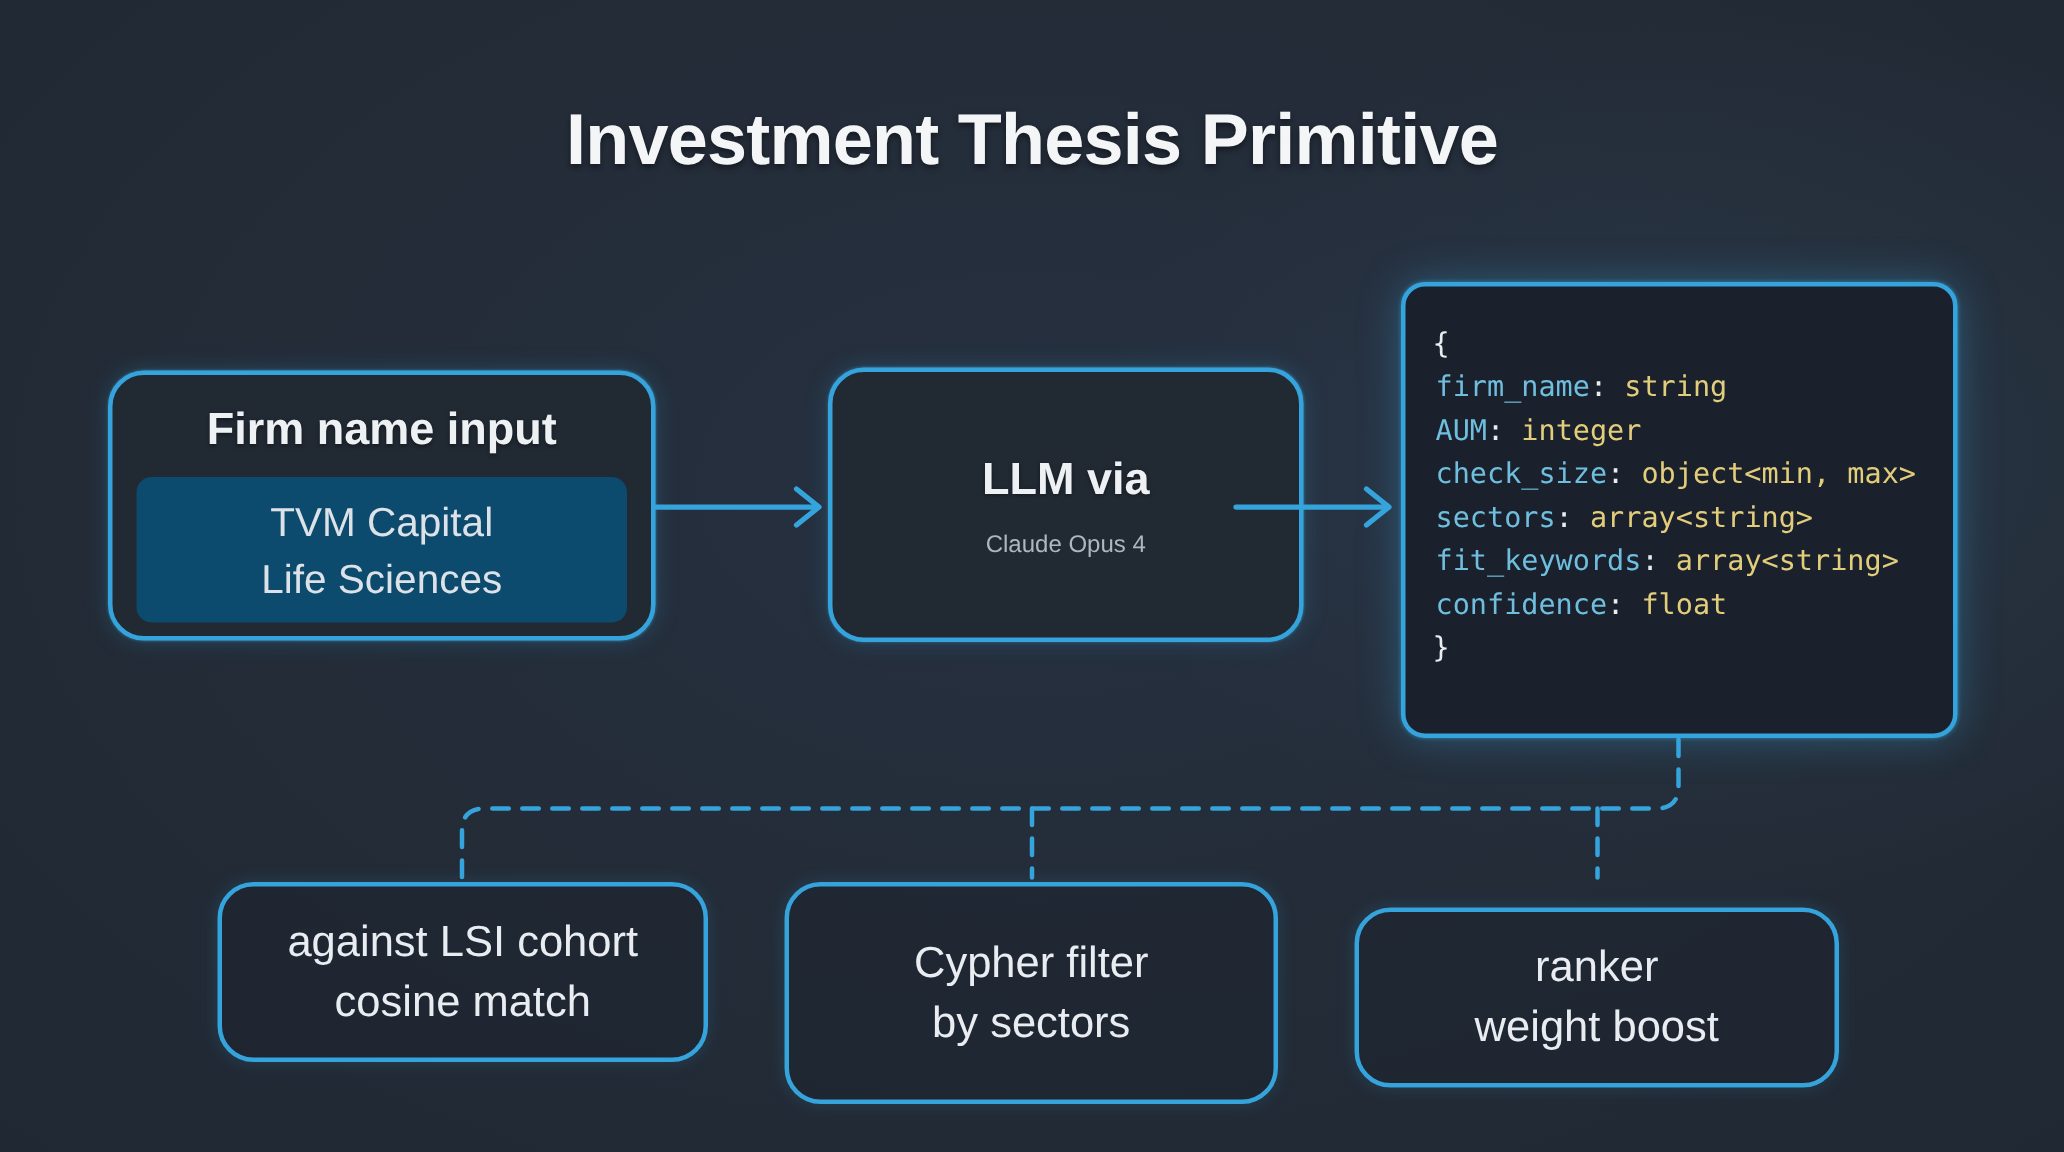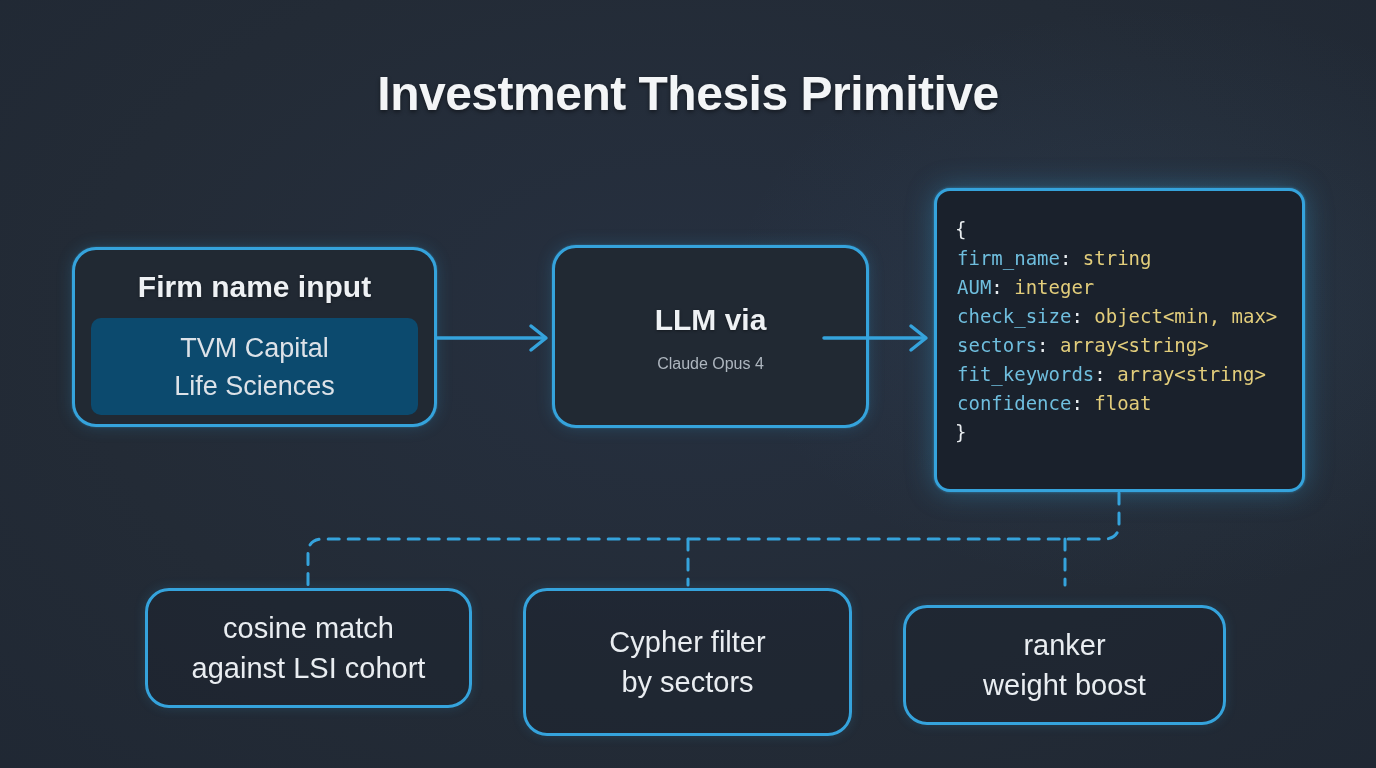--- a/index.html
+++ b/index.html
@@ -108,22 +108,22 @@
       <div class="code-line field"><span class="ck">AUM</span><span class="cp">: </span><span class="cv">integer</span></div>
       <div class="code-line field"><span class="ck">check_size</span><span class="cp">: </span><span class="cv">object&lt;min, max&gt;</span></div>
       <div class="code-line field"><span class="ck">sectors</span><span class="cp">: </span><span class="cv">array&lt;string&gt;</span></div>
       <div class="code-line field"><span class="ck">fit_keywords</span><span class="cp">: </span><span class="cv">array&lt;string&gt;</span></div>
       <div class="code-line field"><span class="ck">confidence</span><span class="cp">: </span><span class="cv">float</span></div>
       <div class="code-line cp">}</div>
     </div>
   </div>
 
   <div class="node down-node down-a">
+    <span>against LSI cohort</span>
     <span>cosine match</span>
-    <span>against LSI cohort</span>
   </div>
   <div class="node down-node down-b">
     <span>Cypher filter</span>
     <span>by sectors</span>
   </div>
   <div class="node down-node down-c">
     <span>ranker</span>
     <span>weight boost</span>
   </div>
 

